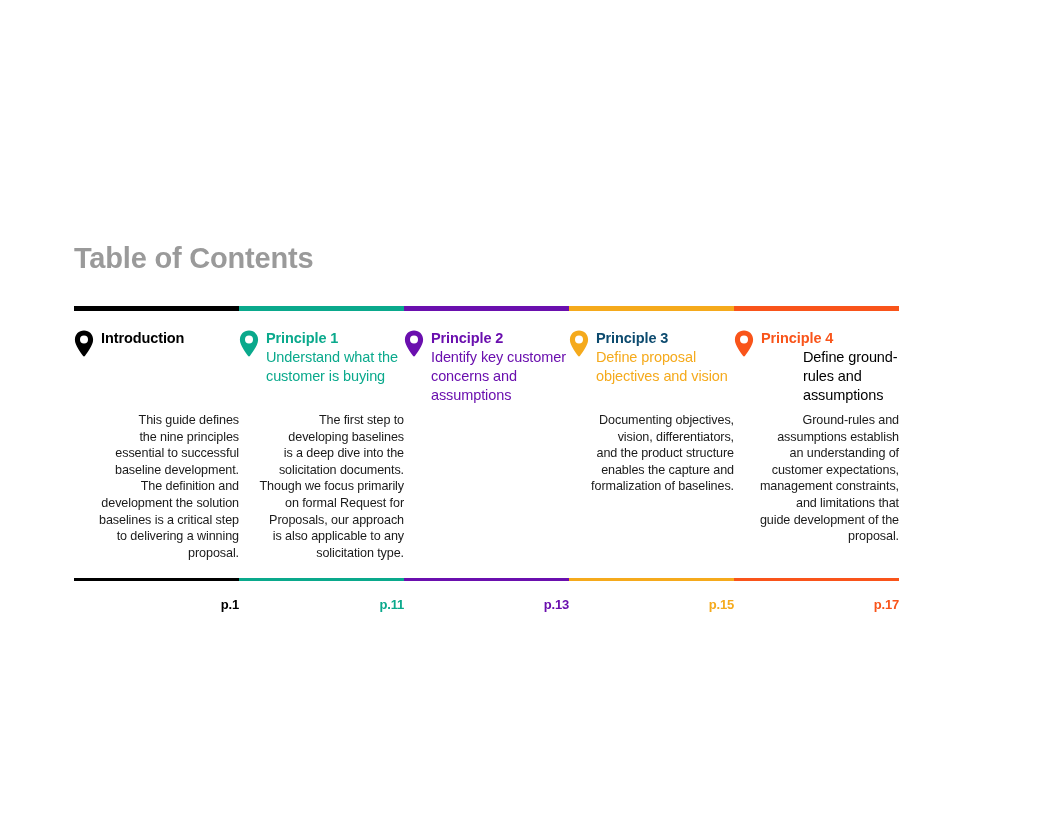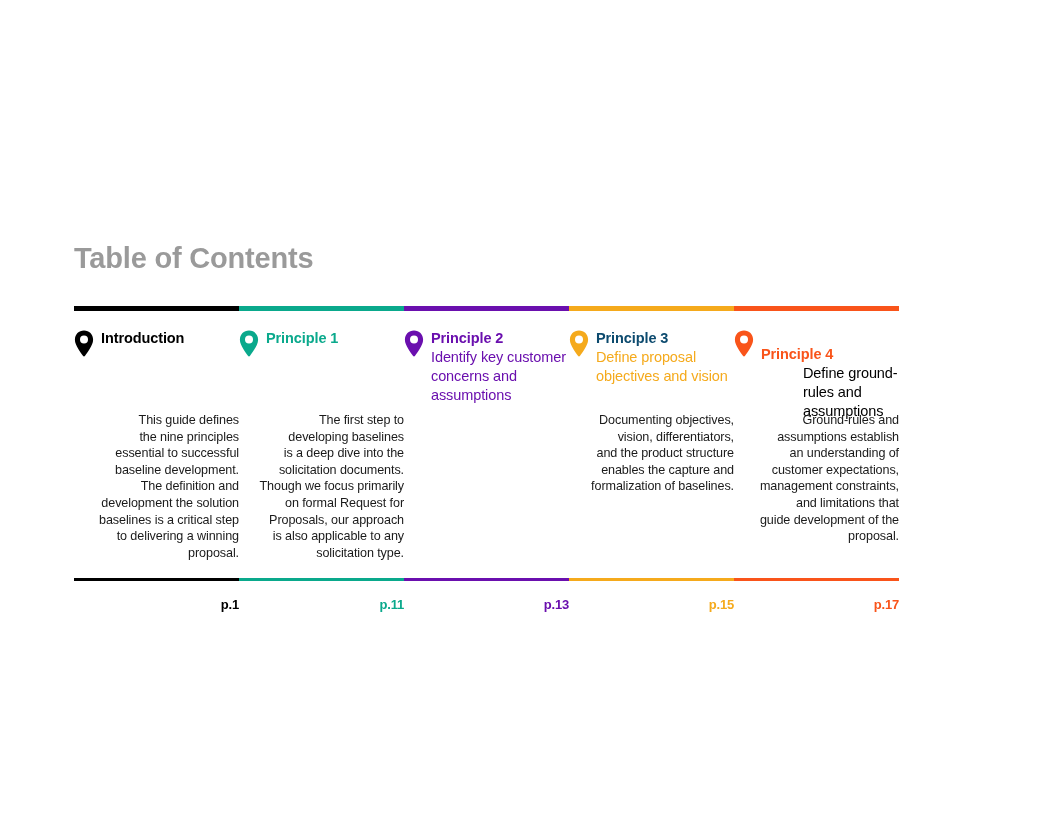--- a/index.html
+++ b/index.html
@@ -172,20 +172,21 @@
       <div class="rule-top" style="background: rgb(10, 169, 140);"></div>
       <div class="head">
         <span class="pin">
           <svg viewBox="0 0 20 27" width="20" height="27" aria-hidden="true">
             <path class="pin-path" d="M10 0.6 C4.8 0.6 0.9 4.5 0.9 9.7 C0.9 15.2 6.6 22.3 9.1 26.0 C9.55 26.65 10.45 26.65 10.9 26.0 C13.4 22.3 19.1 15.2 19.1 9.7 C19.1 4.5 15.2 0.6 10 0.6 Z" fill="#0aa98c"></path>
             <circle cx="10" cy="9.6" r="4.0" fill="#ffffff"></circle>
           </svg>
         </span>
         <span class="head-text">
           <span class="head-title" style="color: rgb(10, 169, 140);">Principle 1</span>
+          <span class="head-sub" style="color: rgb(10, 169, 140);">Understand what the customer is buying</span>
         </span>
       </div>
       <div class="body-text">The first step to
 developing baselines
 is a deep dive into the
 solicitation documents.
 Though we focus primarily
 on formal Request for
 Proposals,  our approach
 is also applicable to any
@@ -238,21 +239,21 @@
     <div class="column">
       <div class="rule-top" style="background: rgb(249, 84, 26);"></div>
       <div class="head">
         <span class="pin">
           <svg viewBox="0 0 20 27" width="20" height="27" aria-hidden="true">
             <path class="pin-path" d="M10 0.6 C4.8 0.6 0.9 4.5 0.9 9.7 C0.9 15.2 6.6 22.3 9.1 26.0 C9.55 26.65 10.45 26.65 10.9 26.0 C13.4 22.3 19.1 15.2 19.1 9.7 C19.1 4.5 15.2 0.6 10 0.6 Z" fill="#f9541a"></path>
             <circle cx="10" cy="9.6" r="4.0" fill="#ffffff"></circle>
           </svg>
         </span>
         <span class="head-text">
-          <span class="head-title" style="color: rgb(249, 84, 26); margin-top: 16px;">Principle 4</span>
+          <span class="head-title" style="color: rgb(249, 84, 26);">Principle 4</span>
           <span class="head-sub" style="color: #000000; margin-left: 42px;">Define ground-rules and assumptions</span>
         </span>
       </div>
       <div class="body-text">Ground-rules and
 assumptions establish
 an understanding of
 customer expectations,
 management constraints,
 and limitations that
 guide development of the

